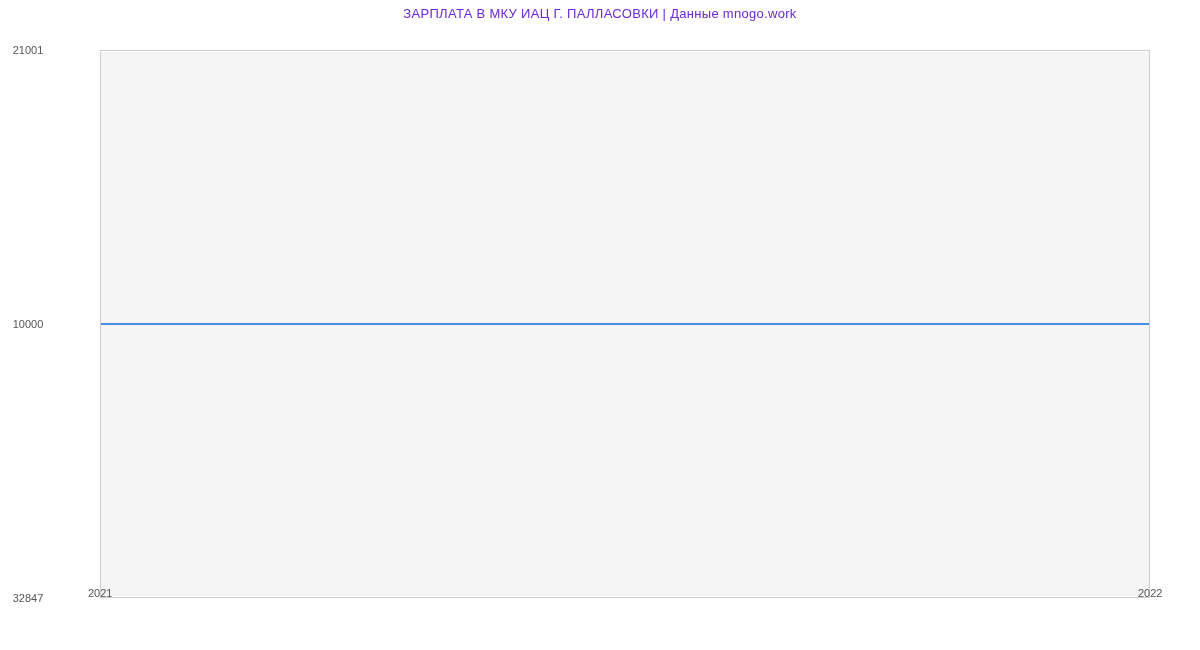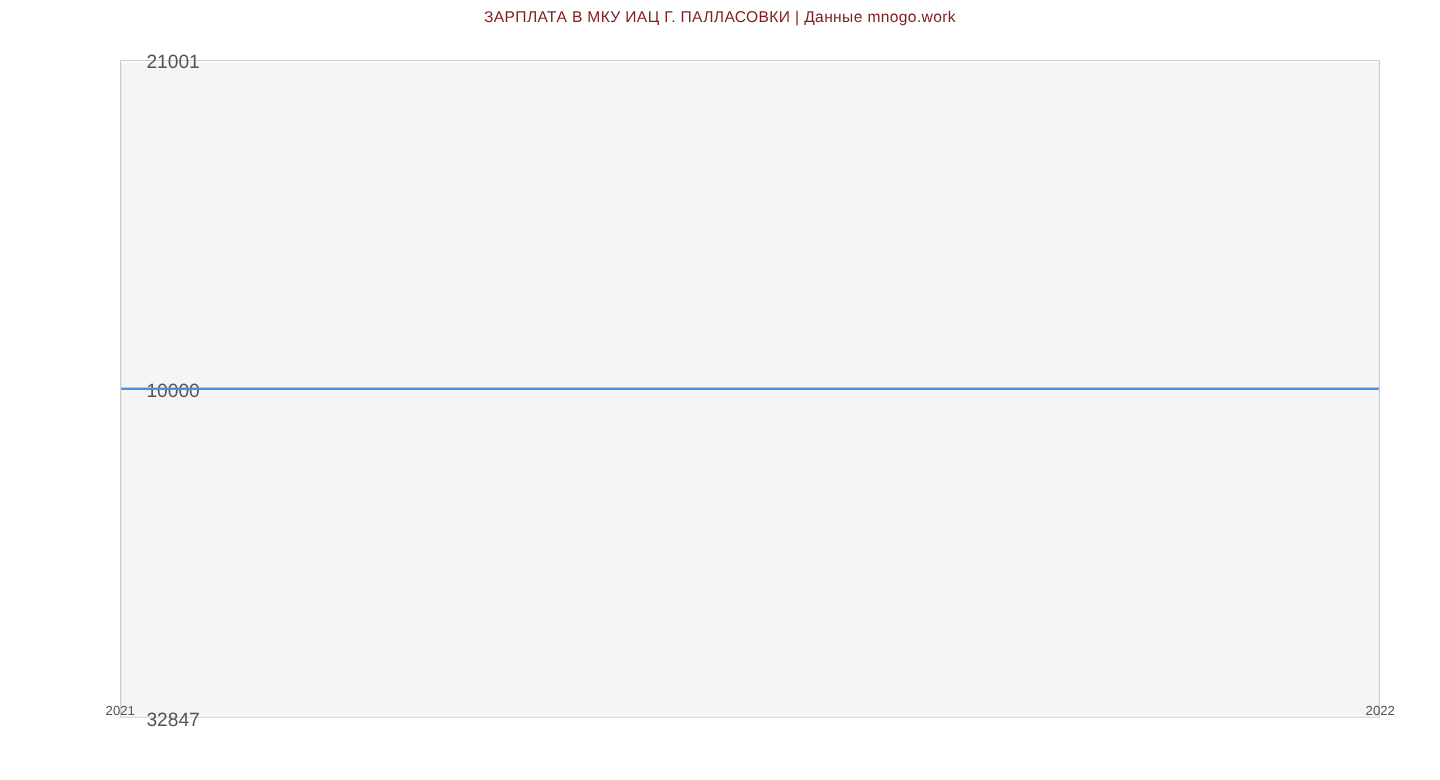--- a/index.html
+++ b/index.html
@@ -10,21 +10,21 @@
       font-family: Arial, Helvetica, sans-serif;
       position: relative;
     }
     .chart-title {
       position: absolute;
       top: 6px;
       left: 0;
       width: 1200px;
       text-align: center;
       font-size: 13px;
-      color: #7f1d1d;
+      color: #6d28d9;
       letter-spacing: 0.3px;
     }
     .plot-area {
       position: absolute;
       left: 100px;
       top: 50px;
       width: 1050px;
       height: 548px;
       background: #f5f5f5;
       border: 1px solid #cccccc;
@@ -39,24 +39,24 @@
     .data-line {
       position: absolute;
       left: 0;
       width: 100%;
       height: 2px;
       background: #4a90e2;
       z-index: 2;
     }
     .y-tick {
       position: absolute;
-      right: 1038px;
-      font-size: 16px;
+      right: 1152px;
+      font-size: 11px;
       color: #555555;
-      text-align: left;
+      text-align: center;
       width: 40px;
     }
     .x-tick {
       position: absolute;
       top: 587px;
       font-size: 11px;
       color: #555555;
     }
   </style>
 </head>

